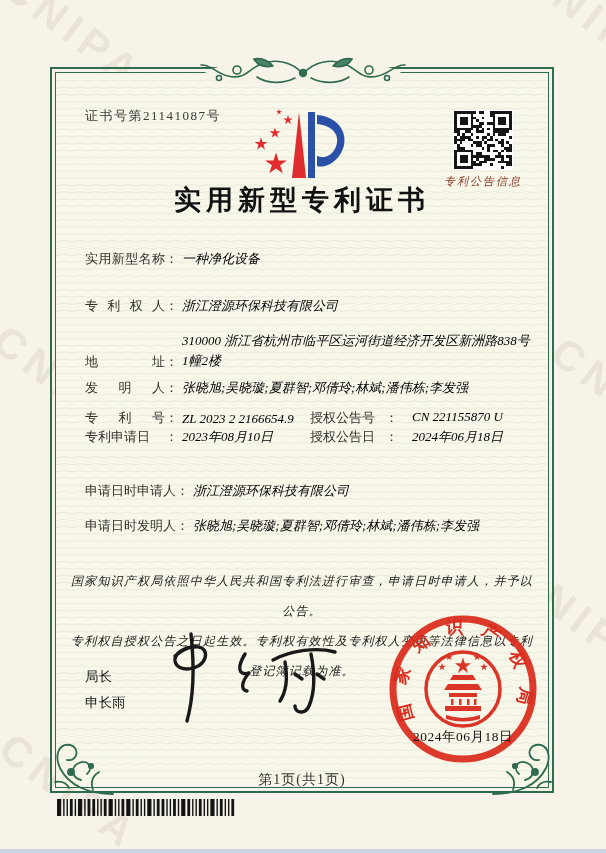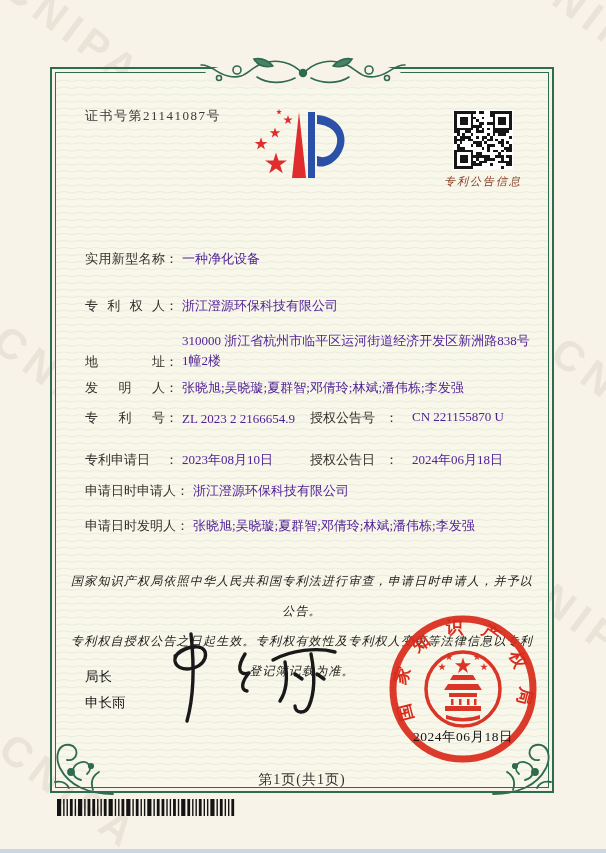--- a/index.html
+++ b/index.html
@@ -28,21 +28,21 @@
              font-size:11px; color:#8a3a22; letter-spacing:2px; font-style:italic; }
 
   .title { position:absolute; left:0; top:110px; width:100%; text-align:center;
            font-size:27px; font-weight:bold; color:#111; letter-spacing:5px; }
 
   .rows { position:absolute; left:30px; top:178px; width:438px; font-size:13px; color:#262420; }
   .row { position:absolute; left:0; display:flex; align-items:flex-end; }
   .jlabel { display:inline-block; width:80px; text-align:justify; text-align-last:justify; color:#33312c; flex:none; }
   .nlabel { display:inline-block; color:#33312c; flex:none; }
   .colon { flex:none; color:#33312c; margin-right:4px; }
-  .val { color:#4c1d95; }
+  .val { color:#000000;font-style:italic; }
   .val-wrap { width:348px; line-height:20px; }
   .col2 { position:absolute; left:225px; top:0; display:flex;gap:10px; }
 
   .legal { position:absolute; left:10px; top:494px; width:474px; text-align:center;
            font-size:12px; font-style:italic; color:#21201d; letter-spacing:1.2px; line-height:30px; }
 
   .signer { position:absolute; left:30px; top:592px; font-family:"Liberation Sans","DejaVu Sans",sans-serif;
             font-size:13.5px; color:#161616; line-height:26px; }
   .sig-hand { position:absolute; left:90px; top:552px; }
 
@@ -472,20 +472,21 @@
           <rect x="2" y="20" width="1" height="1" fill="#161616"></rect>
           <rect x="3" y="20" width="1" height="1" fill="#161616"></rect>
           <rect x="4" y="20" width="1" height="1" fill="#161616"></rect>
           <rect x="5" y="20" width="1" height="1" fill="#161616"></rect>
           <rect x="6" y="20" width="1" height="1" fill="#161616"></rect>
           <rect x="17" y="20" width="1" height="1" fill="#161616"></rect>
         </svg>
     </div>
     <div class="qrlabel">专利公告信息</div>
 
+    <div class="title">实用新型专利证书</div>
 
     <div class="rows">
       <div class="row" style="top:0;">
         <span class="jlabel">实用新型名称</span>
           <span class="colon">：</span>
         <span class="val">一种净化设备</span>
       </div>
       <div class="row" style="top:47px;">
         <span class="jlabel">专利权人</span>
           <span class="colon">：</span>
@@ -504,21 +505,21 @@
       <div class="row" style="top:159px;width:438px;">
         <span class="jlabel">专利号</span>
           <span class="colon">：</span>
         <span class="val">ZL 2023 2 2166654.9</span>
         <span class="col2">
           <span class="nlabel">授权公告号</span>
             <span class="colon">：</span>
           <span class="val">CN 221155870 U</span>
         </span>
       </div>
-      <div class="row" style="top:201px;width:438px;">
+      <div class="row" style="top:178px;width:438px;">
         <span class="nlabel" style="width:80px;">专利申请日</span>
           <span class="colon">：</span>
         <span class="val">2023年08月10日</span>
         <span class="col2">
           <span class="nlabel">授权公告日</span>
             <span class="colon">：</span>
           <span class="val">2024年06月18日</span>
         </span>
       </div>
       <div class="row" style="top:232px;">

